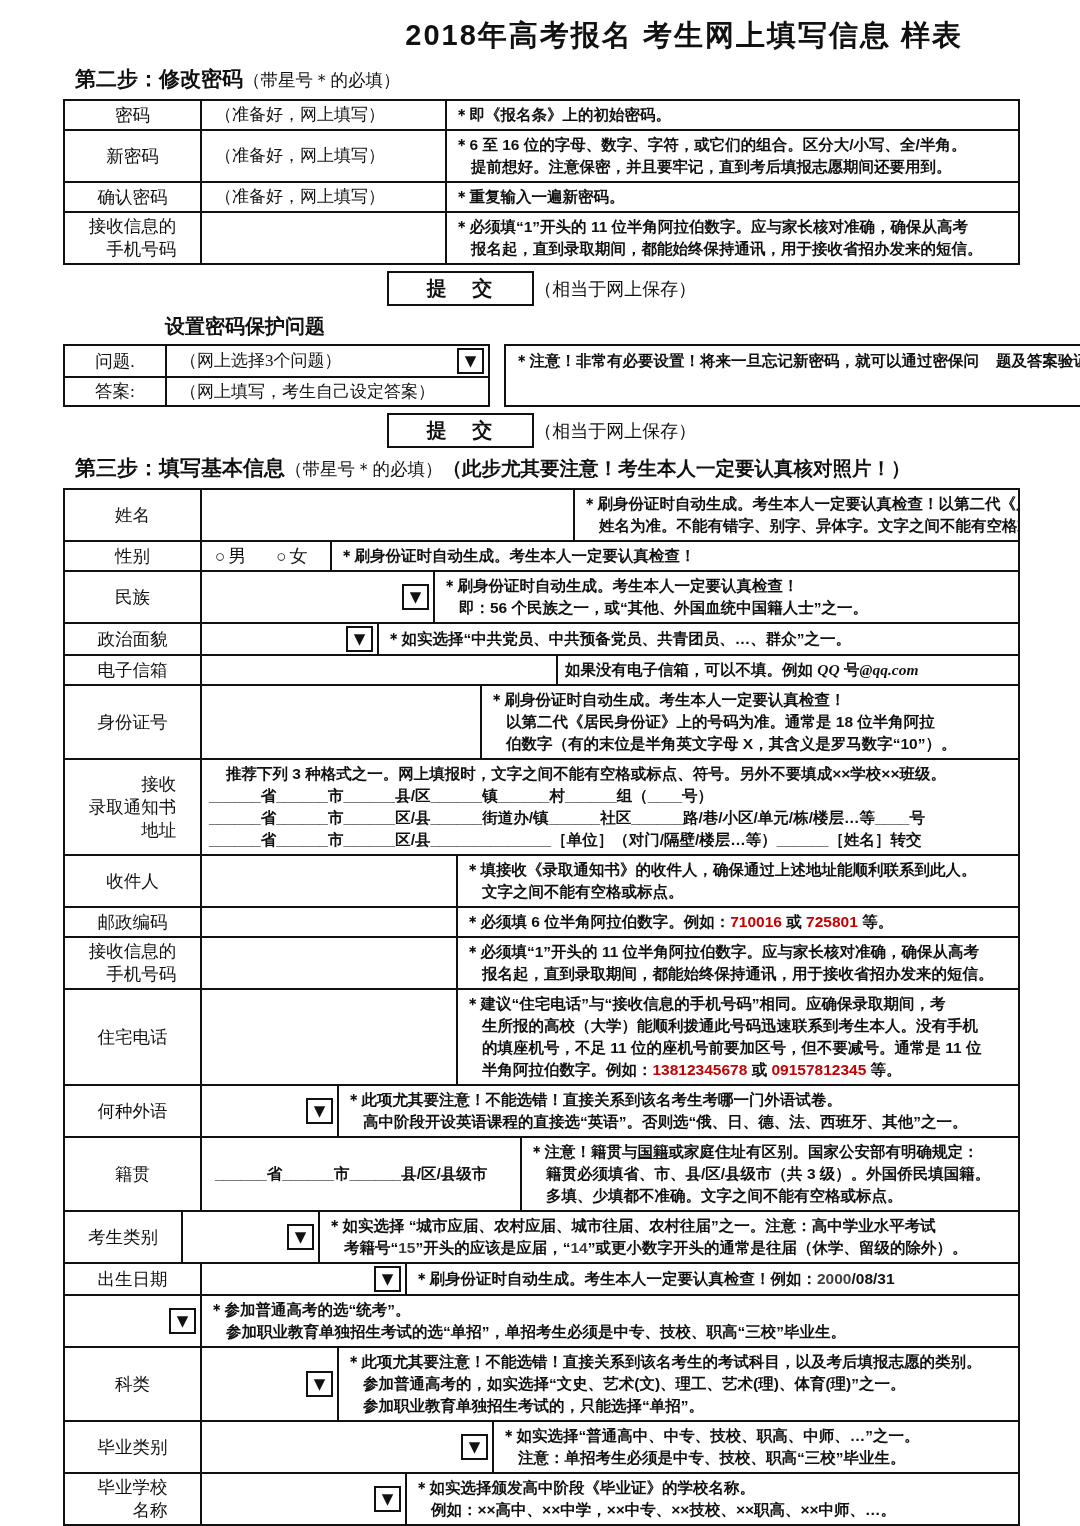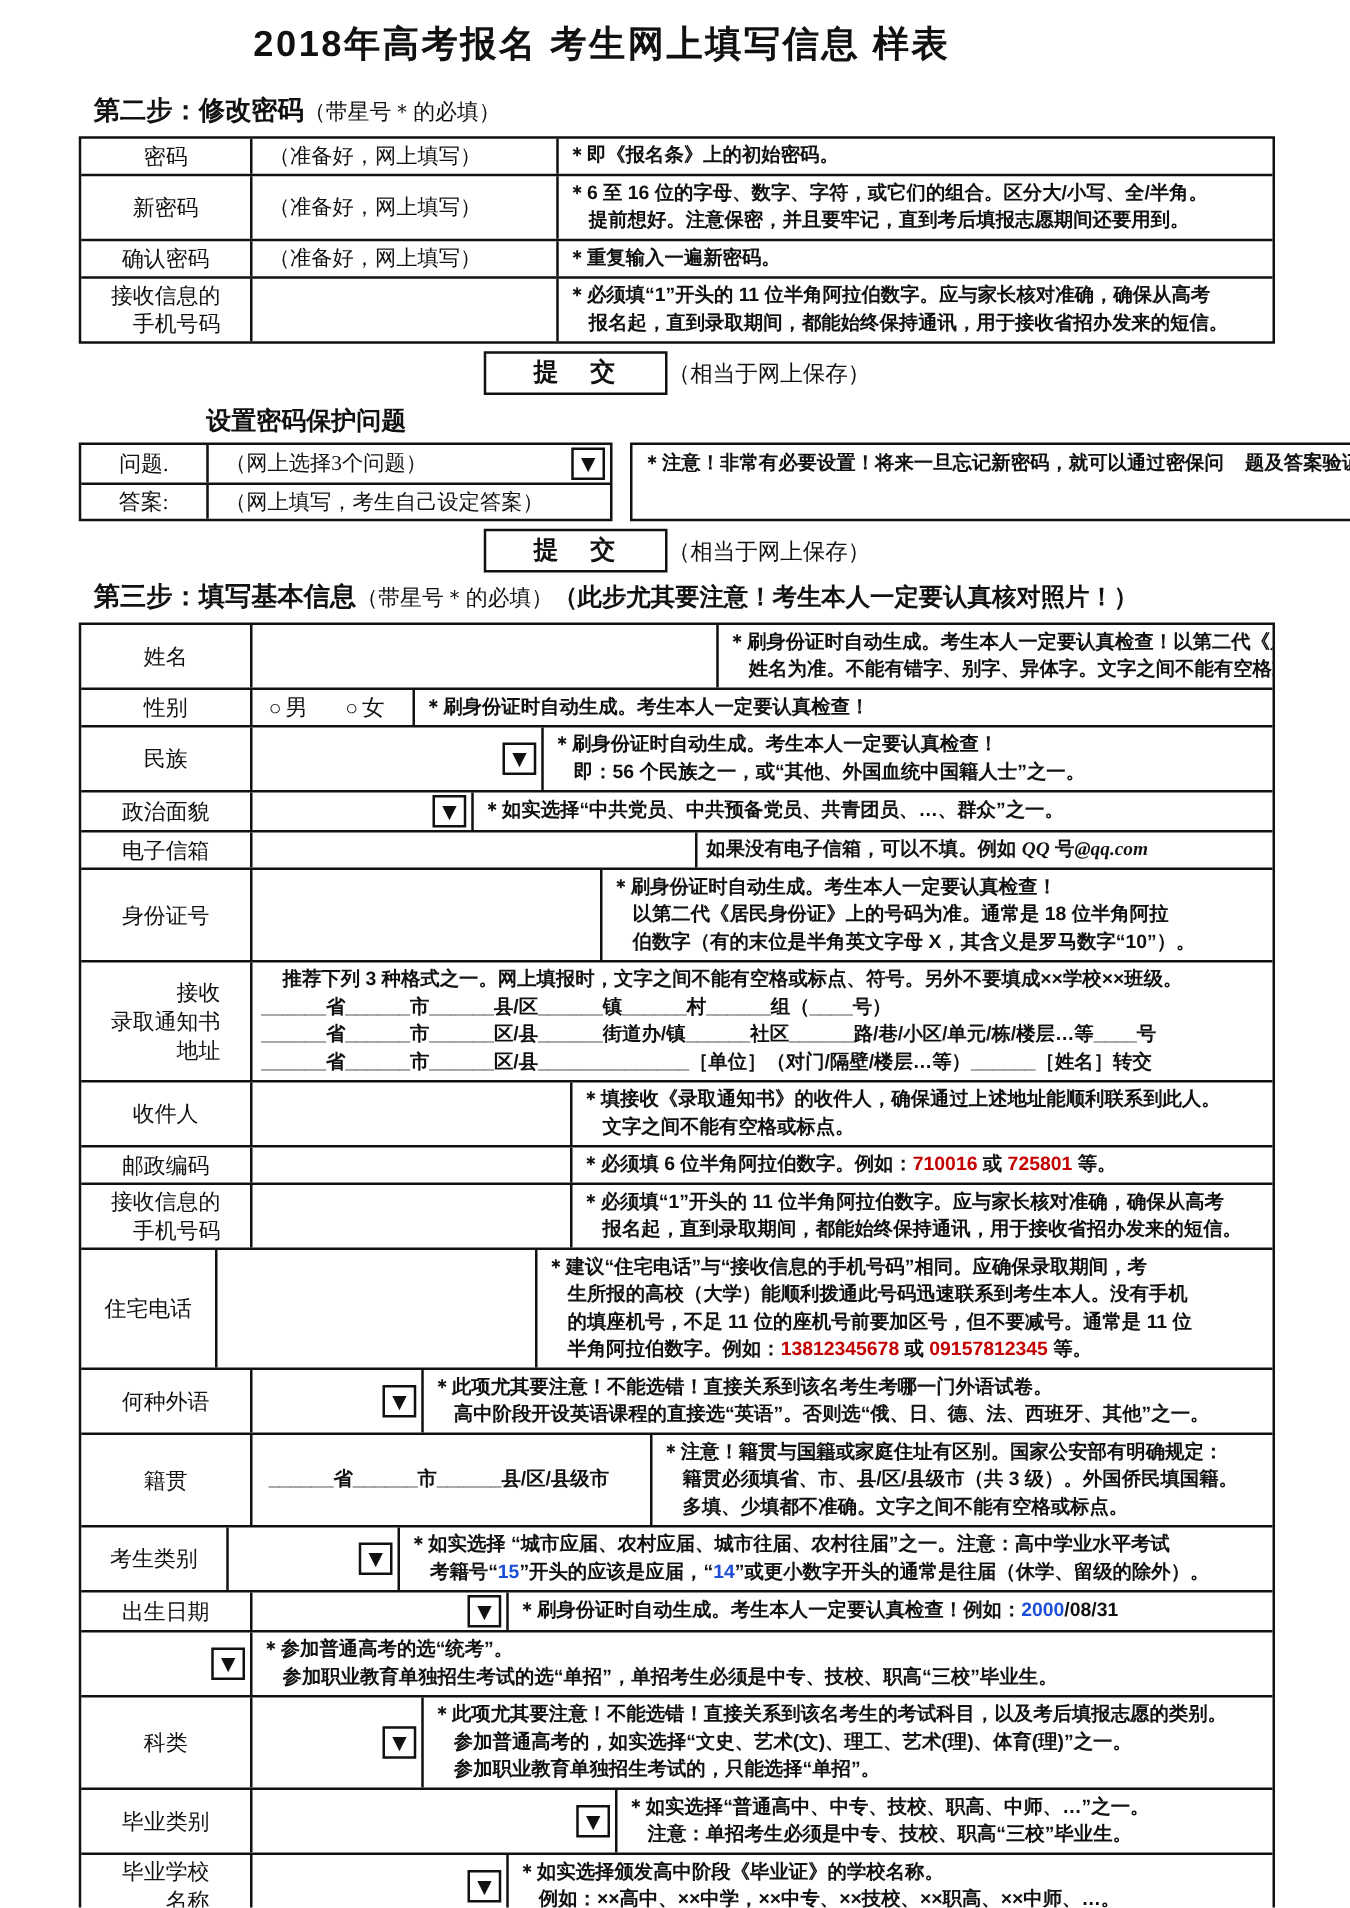--- a/index.html
+++ b/index.html
@@ -1,20 +1,20 @@
 <!DOCTYPE html>
 <html><head>
 <meta charset="utf-8">
 <style>
   *{box-sizing:border-box;margin:0;padding:0}
   html,body{background:#fff}
   body{width:1080px;height:1526px;overflow:hidden;color:#111;
        font-family:"Liberation Serif",serif;}
-  .title{width:963px;text-align:center;font-family:"Liberation Sans",sans-serif;
-         font-weight:bold;font-size:29px;letter-spacing:2px;padding-top:16px;margin-bottom:20px}
+  .title{width:963px;text-align:right;font-family:"Liberation Sans",sans-serif;
+         font-weight:bold;font-size:29px;letter-spacing:2px;padding-top:16px;margin-bottom:10px}
   .page{padding:0 60px 0 63px}
   .step-head{margin:2px 0 5px 12px;line-height:26px}
   .hb{font-family:"Liberation Sans",sans-serif;font-weight:bold;font-size:21px}
   .hn{font-size:17.5px}
   .hw{font-family:"Liberation Sans",sans-serif;font-weight:bold;font-size:19.5px}
   .pwd-head{margin:4px 0 4px 102px;font-family:"Liberation Sans",sans-serif;font-weight:bold;font-size:20px}
   .vtable{border:2.5px solid #111;background:#fff}
   .trow{display:flex;align-items:stretch}
   .trow + .trow{border-top:2px solid #111}
   .lcell{flex:none;display:flex;align-items:center;justify-content:center;text-align:right;
@@ -25,21 +25,21 @@
   .vcell .vtext{white-space:nowrap}
   .vcell .vb{font-family:"Liberation Sans",sans-serif;font-weight:bold;font-size:15.5px}
   .dd{margin-left:auto;flex:none;width:27px;height:26px;border:2.5px solid #111;background:#fff;
       display:flex;align-items:center;justify-content:center;font-size:15px;
       font-family:"DejaVu Sans",sans-serif;cursor:pointer}
   .dcell{flex:1;display:flex;flex-direction:column;justify-content:center;padding:3px 2px 3px 7px;
          font-family:"Liberation Sans",sans-serif;font-weight:bold;font-size:15.5px;line-height:22px;overflow:hidden}
   .dline{white-space:nowrap}
   .dline.ind{padding-left:17px}
   .c-red{color:#c40000}
-  .c-blue{color:#1d4ed8}
+  .c-blue{color:#404040}
   .ital{font-style:italic;font-family:"Liberation Serif",serif}
   .und{text-decoration:underline}
   .radio{display:inline-flex;align-items:center;margin-right:30px;font-size:18px;cursor:pointer}
   .rc{font-size:17px;margin-right:3px;line-height:1}
   .submit-row{display:flex;align-items:center;justify-content:center;margin:6px 0 7px}
   .submit-btn{border:2.5px solid #111;font-family:"Liberation Sans",sans-serif;font-weight:bold;
               font-size:20px;line-height:26px;padding:2px 30px 3px 38px;letter-spacing:10px;cursor:pointer}
   .submit-note{font-size:18px;}
   .pwd-wrap{display:flex;gap:14px;align-items:stretch}
   .pwd-left{flex:none;width:427px}
@@ -219,21 +219,21 @@
       <div class="trow">
         <div class="lcell" style="width: 137px;">接收信息的
 手机号码</div>
         <div class="vcell" style="width: 256px;"></div>
         <div class="dcell">
           <div class="dline"><span>＊必须填“1”开头的 11 位半角阿拉伯数字。应与家长核对准确，确保从高考</span></div>
           <div class="dline ind"><span>报名起，直到录取期间，都能始终保持通讯，用于接收省招办发来的短信。</span></div>
         </div>
       </div>
       <div class="trow">
-        <div class="lcell" style="width: 109px;">住宅电话</div>
+        <div class="lcell" style="width: 137px;">住宅电话</div>
         <div class="vcell" style="width: 256px;"></div>
         <div class="dcell">
           <div class="dline"><span>＊建议“住宅电话”与“接收信息的手机号码”相同。应确保录取期间，考</span></div>
           <div class="dline ind"><span>生所报的高校（大学）能顺利拨通此号码迅速联系到考生本人。没有手机</span></div>
           <div class="dline ind"><span>的填座机号，不足 11 位的座机号前要加区号，但不要减号。通常是 11 位</span></div>
           <div class="dline ind"><span>半角阿拉伯数字。例如：</span><span class="c-red">13812345678</span><span> 或 </span><span class="c-red">09157812345</span><span> 等。</span></div>
         </div>
       </div>
       <div class="trow">
         <div class="lcell" style="width: 137px;">何种外语</div>

